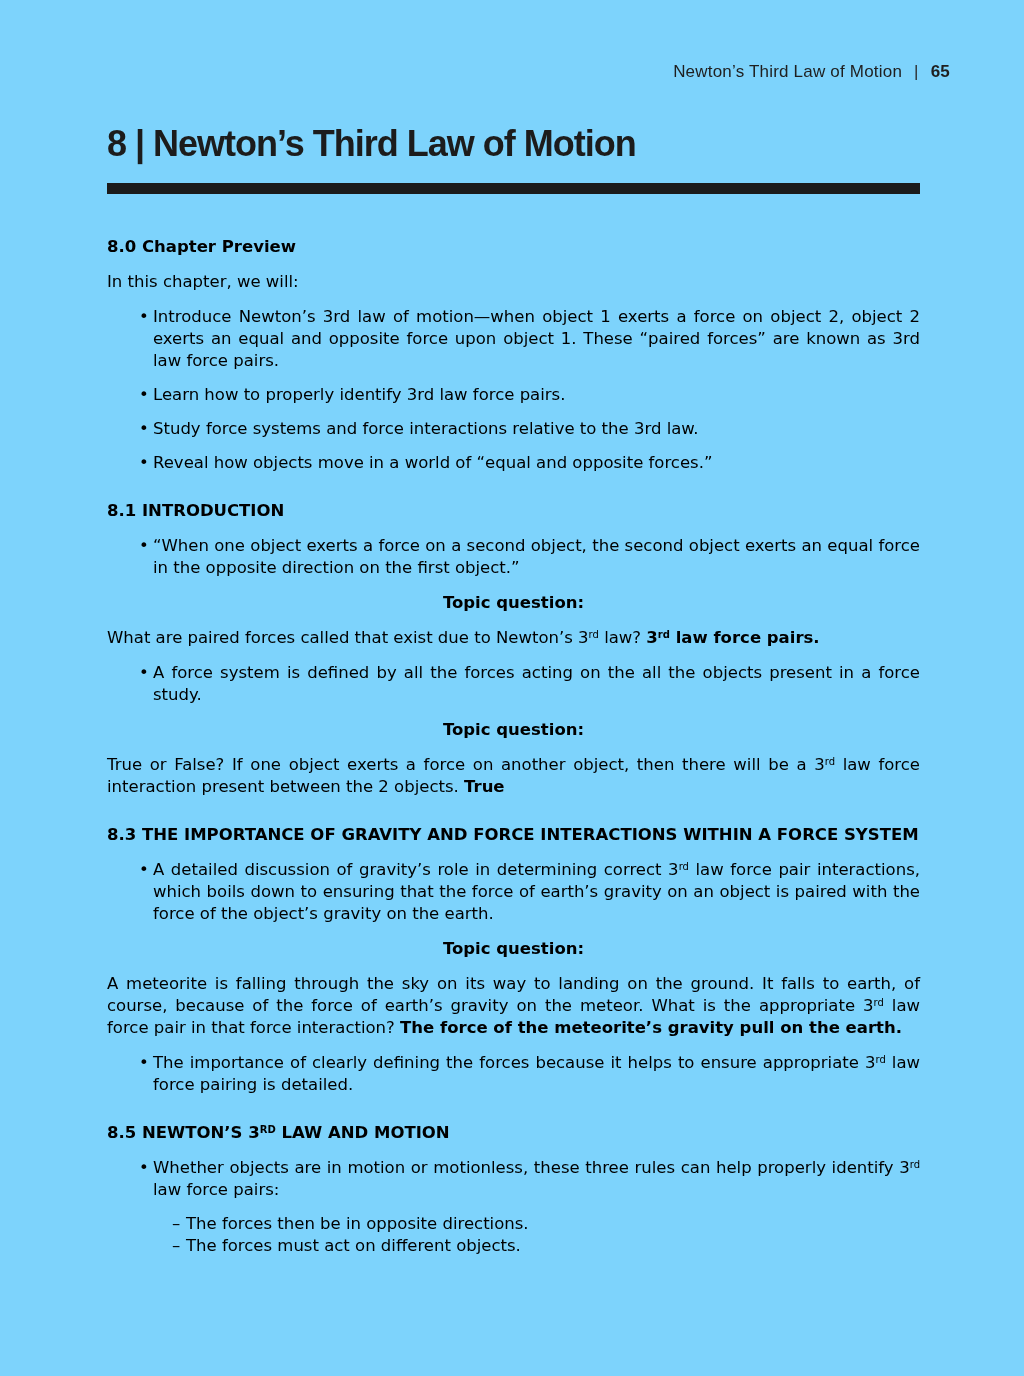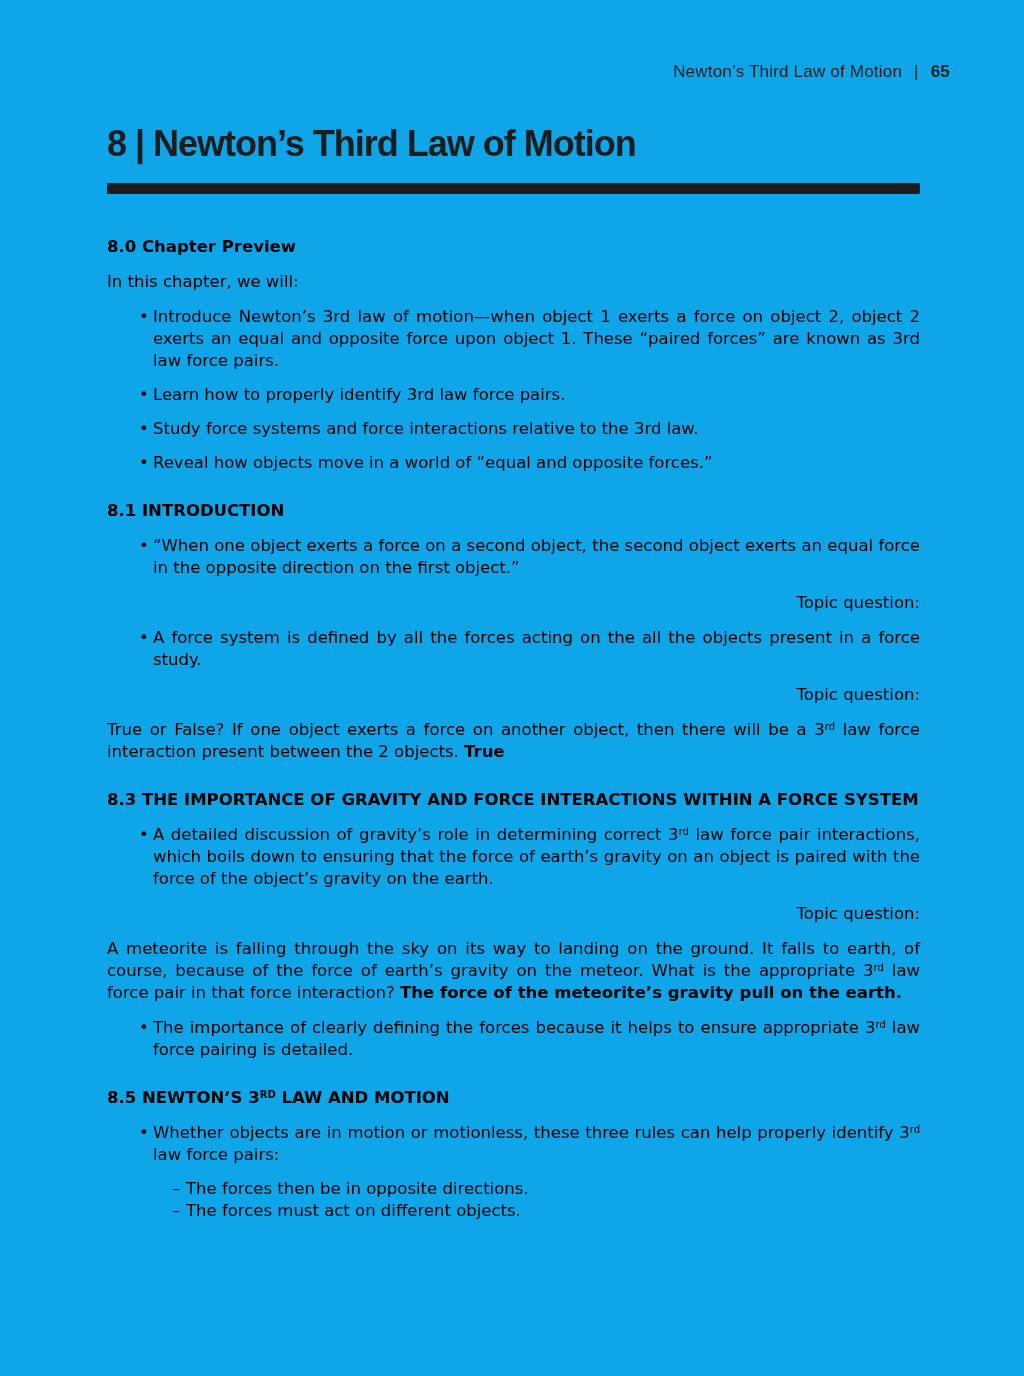--- a/index.html
+++ b/index.html
@@ -1,17 +1,17 @@
 <!DOCTYPE html>
 <html><head>
 <meta charset="utf-8">
 <style>
   html, body { margin: 0; padding: 0; background: #ffffff; }
   .page {
-    width: 1024px; height: 1376px; background: #0ea5e9;
+    width: 1024px; height: 1376px; background: #7dd3fc;
     position: relative; overflow: hidden; box-sizing: border-box;
   }
   
   .running-header {
     margin: 62px 74px 0 0; text-align: right;
     font-family: "Liberation Sans", sans-serif;
     font-size: 17px; color: #1f1f1f; letter-spacing: 0.2px;
   }
   .running-header .divider { margin: 0 12px; font-weight: 400; color: #2c2c2c; }
   .running-header .pagenum { font-weight: 700; }
@@ -28,21 +28,21 @@
   .bodytext {
     font-family: "DejaVu Sans", sans-serif;
     font-size: 16.5px; line-height: 22px; color: #000000;
   }
   h2.sec {
     font-size: 16.5px; font-weight: 700; margin: 26px 0 13px 0;
     letter-spacing: 0; color: #000;
   }
   h2.first { margin-top: 42px; }
   p.para { margin: 13px 0; text-align: justify; }
-  p.bold { font-weight: 400; text-align: right; }
+  p.bold { font-weight: 700; text-align: center; }
   .answer { font-weight: 700; }
   
   .bullet { display: flex; margin: 12px 0; padding-left: 32px; }
   .marker { flex: 0 0 14px; }
   .btext { flex: 1; text-align: justify; }
   
   .rules { margin: 12px 0; padding-left: 65px; }
   .rule { display: flex; }
   .dashm { flex: 0 0 14px; }
   .rtext { flex: 1; }
@@ -84,20 +84,21 @@
           <span class="btext">Reveal how objects move in a world of “equal and opposite forces.”</span>
         </div>
       </div>
 
       <h2 class="sec">8.1 INTRODUCTION</h2>
       <div class="bullet">
         <span class="marker">•</span>
         <span class="btext">“When one object exerts a force on a second object, the second object exerts an equal force in the opposite direction on the first object.”</span>
       </div>
       <p class="para bold">Topic question:</p>
+      <p class="para"><span>What are paired forces called that exist due to Newton’s 3</span><sup>rd</sup><span> law? </span><b class="answer"><span>3</span><sup>rd</sup><span> law force pairs.</span></b></p>
 
       <div class="bullet">
         <span class="marker">•</span>
         <span class="btext">A force system is defined by all the forces acting on the all the objects present in a force study.</span>
       </div>
       <p class="para bold">Topic question:</p>
       <p class="para"><span>True or False? If one object exerts a force on another object, then there will be a 3</span><sup>rd</sup><span> law force interaction present between the 2 objects. </span><b class="answer">True</b></p>
 
       <h2 class="sec">8.3 THE IMPORTANCE OF GRAVITY AND FORCE INTERACTIONS WITHIN A FORCE SYSTEM</h2>
       <div class="bullet">

